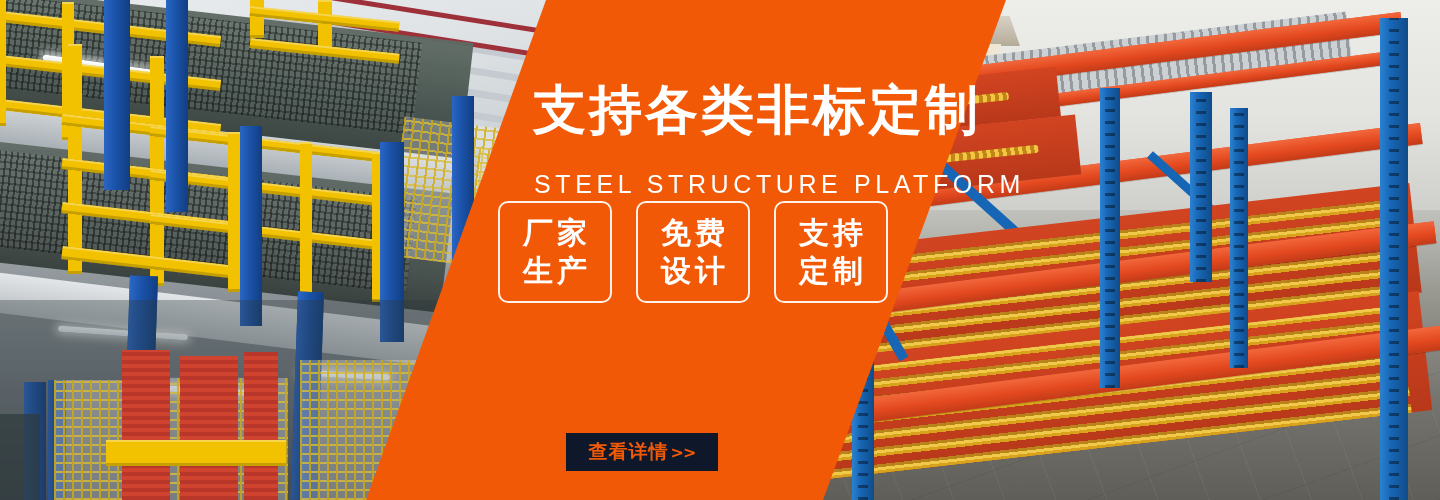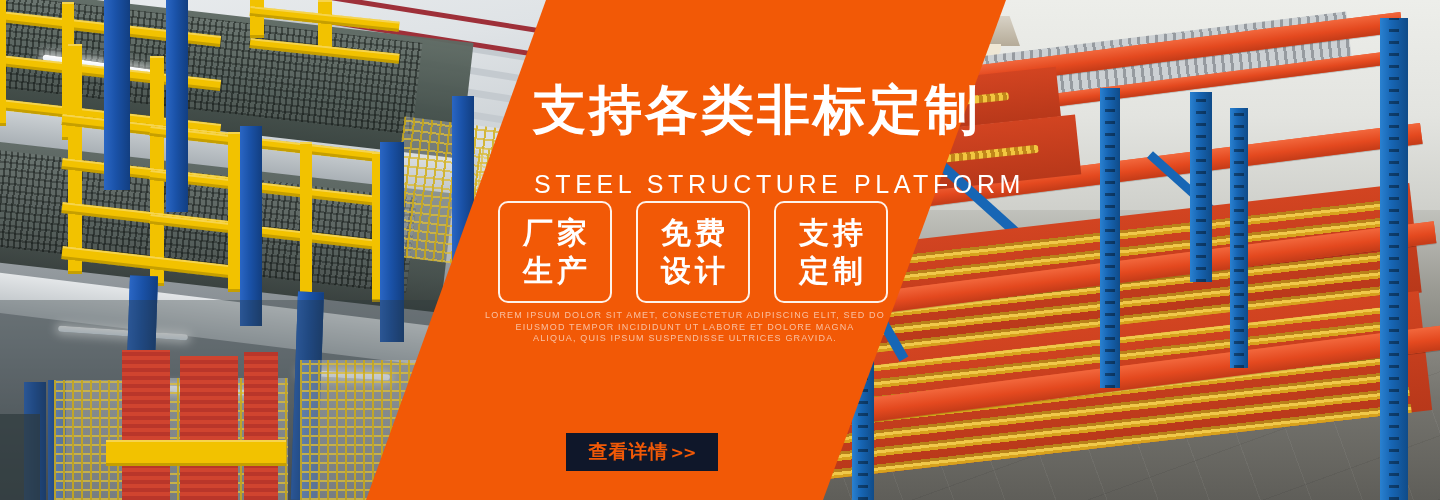--- a/index.html
+++ b/index.html
@@ -352,25 +352,20 @@
       <div class="badge">
         <span>免费</span>
         <span>设计</span>
       </div>
       <div class="badge">
         <span>支持</span>
         <span>定制</span>
       </div>
     </div>
 
-    <div class="lorem">
-      <div>LOREM IPSUM DOLOR SIT AMET, CONSECTETUR ADIPISCING ELIT, SED DO</div>
-      <div>EIUSMOD TEMPOR INCIDIDUNT UT LABORE ET DOLORE MAGNA</div>
-      <div>ALIQUA, QUIS IPSUM SUSPENDISSE ULTRICES GRAVIDA.</div>
-    </div>
 
     <a class="cta" href="#">
       <span>查看详情</span>
         <span class="arrows">&gt;&gt;</span>
     </a>
 
   </div>
 </div>
 
 </body></html>

